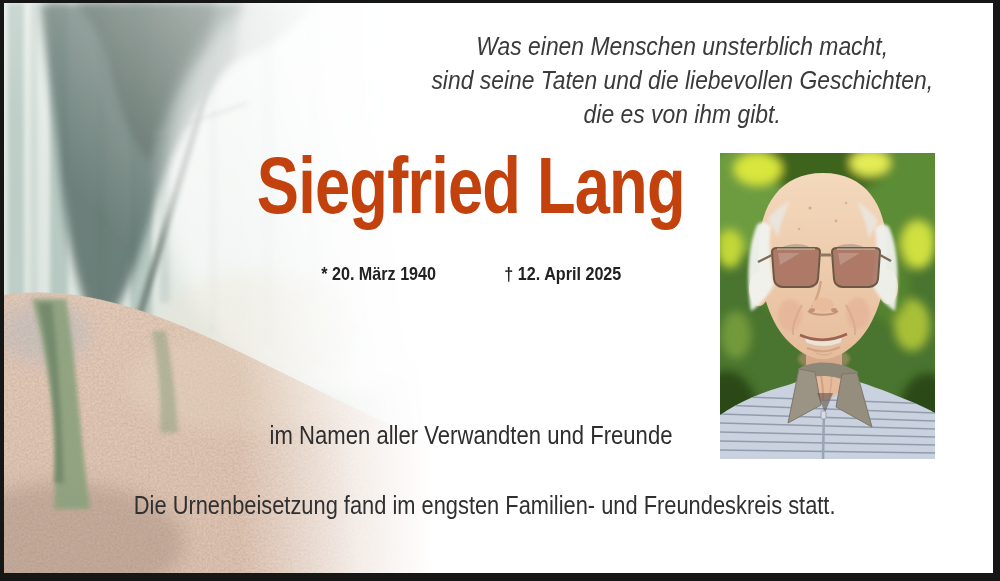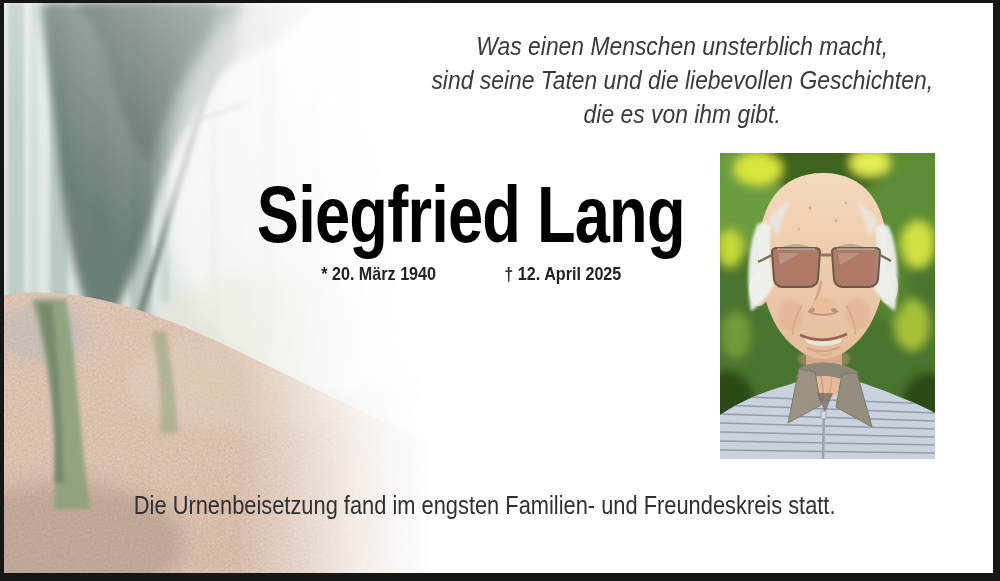--- a/index.html
+++ b/index.html
@@ -11,21 +11,21 @@
   .forest{position:absolute;left:0;top:0;width:452px;height:570px;z-index:0;}
   .forest svg{display:block;width:100%;height:100%;}
   .photo{position:absolute;left:716px;top:150px;width:215px;height:306px;z-index:2;}
   .photo svg{display:block;width:100%;height:100%;}
   .txt{position:absolute;z-index:3;}
   .cond{display:inline-block;transform:scaleX(.85);transform-origin:center;white-space:nowrap;}
   .quote{right:60px;top:26px;text-align:center;font-style:italic;color:#3a3a3a;
          font-size:26px;line-height:34px;font-weight:400;}
   .quote .qline{display:block;transform:scaleX(.88);transform-origin:100% 50%;white-space:nowrap;}
   .maincol{left:158px;width:618px;text-align:center;}
-  .name{top:172px;font-size:80px;line-height:80px;font-weight:700;color:#000000;letter-spacing:-1px;}
+  .name{top:143px;font-size:80px;line-height:80px;font-weight:700;color:#c2410c;letter-spacing:-1px;}
   .name .cond{transform:scaleX(.79);}
   .dates{top:256px;font-size:19px;line-height:30px;font-weight:700;color:#222;}
   .dates .gap{display:inline-block;width:48px;}
   .towns{top:320px;font-size:26px;line-height:32px;}
   .family{top:386px;font-size:26px;line-height:32px;}
   .subline{top:416px;font-size:26px;line-height:32px;}
   .b{font-weight:700;color:#1e1e1e;}
   .footer{left:0;width:961px;top:487px;text-align:center;font-size:26px;line-height:30px;color:#303030;}
   .footer .cond{transform:scaleX(.84);}
 </style>
@@ -125,20 +125,23 @@
 
   <h1 class="txt maincol name" style="margin:0;">
     <span class="cond">Siegfried Lang</span>
   </h1>
 
   <div class="txt maincol dates">
     <span class="cond">* 20. März 1940</span><span class="gap"></span><span class="cond">† 12. April 2025</span>
   </div>
 
 
+  <div class="txt maincol subline">
+    <span class="cond">im Namen aller Verwandten und Freunde</span>
+  </div>
 
   <div class="photo">
     <svg viewBox="0 0 215 306" preserveAspectRatio="none" aria-hidden="true">
       <defs>
         <filter id="pb" x="-30%" y="-30%" width="160%" height="160%">
             <feGaussianBlur stdDeviation="5"></feGaussianBlur>
           </filter>
         <filter id="pb1" x="-30%" y="-30%" width="160%" height="160%">
             <feGaussianBlur stdDeviation="1.5"></feGaussianBlur>
           </filter>

